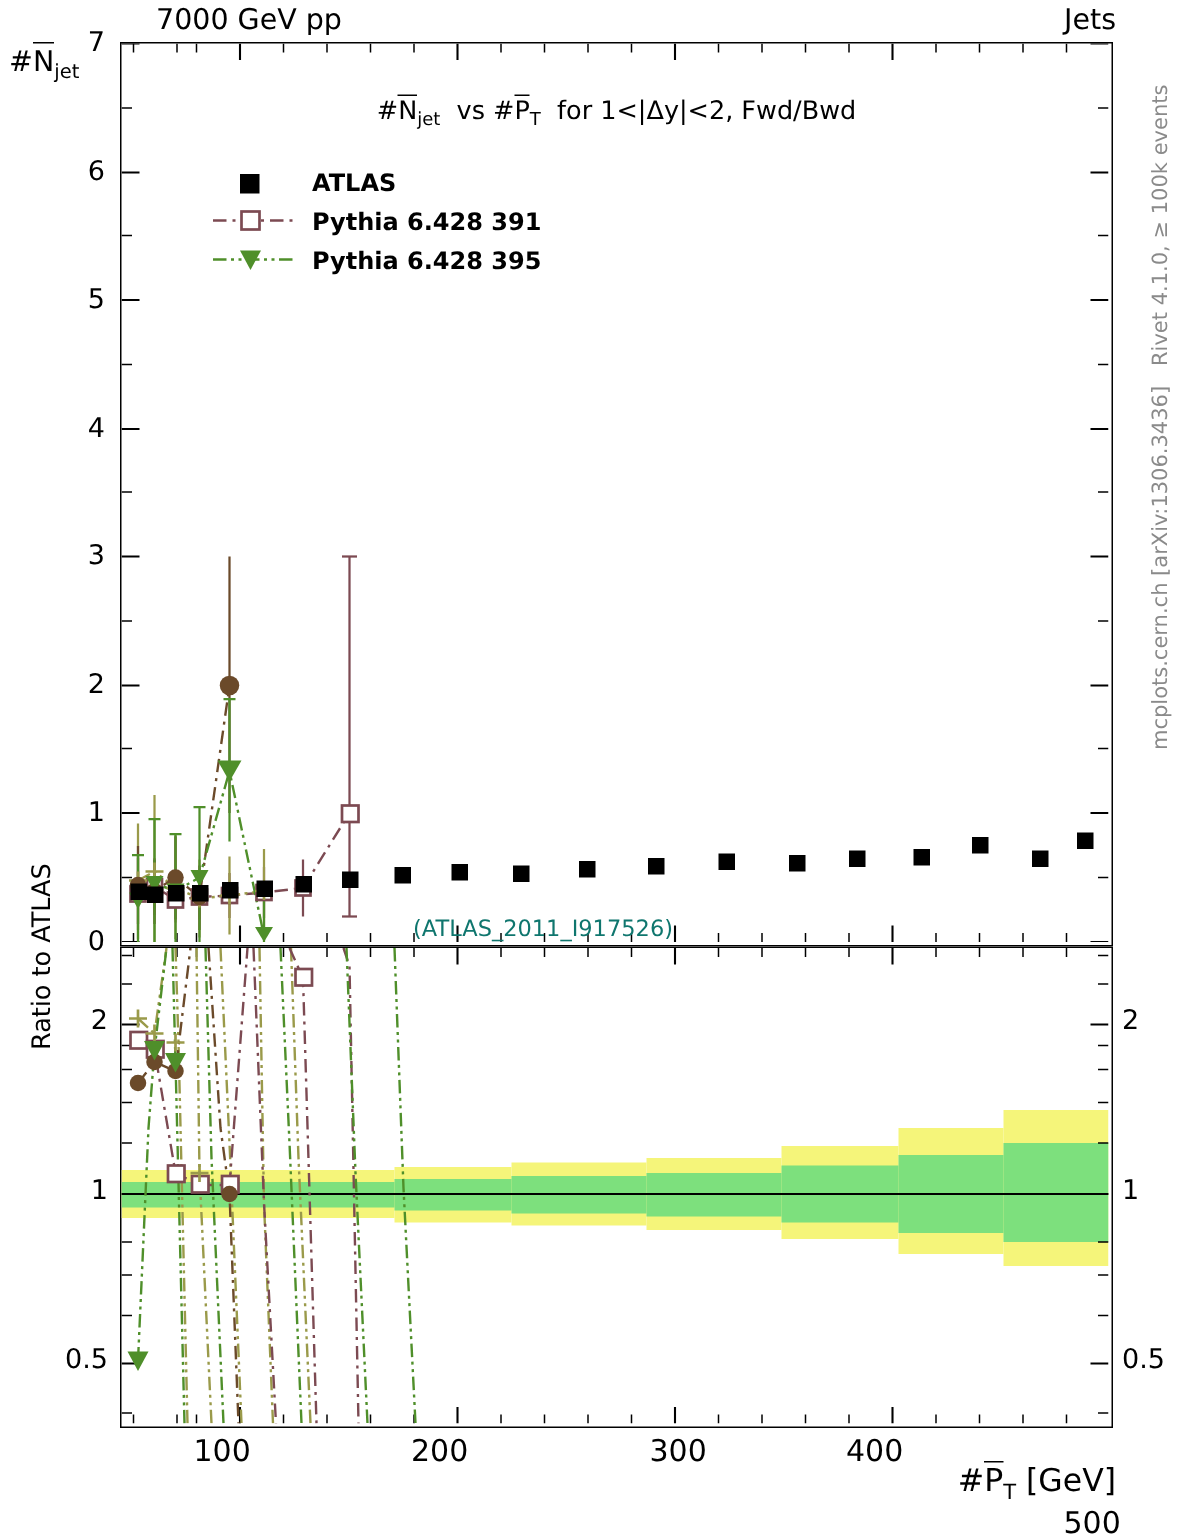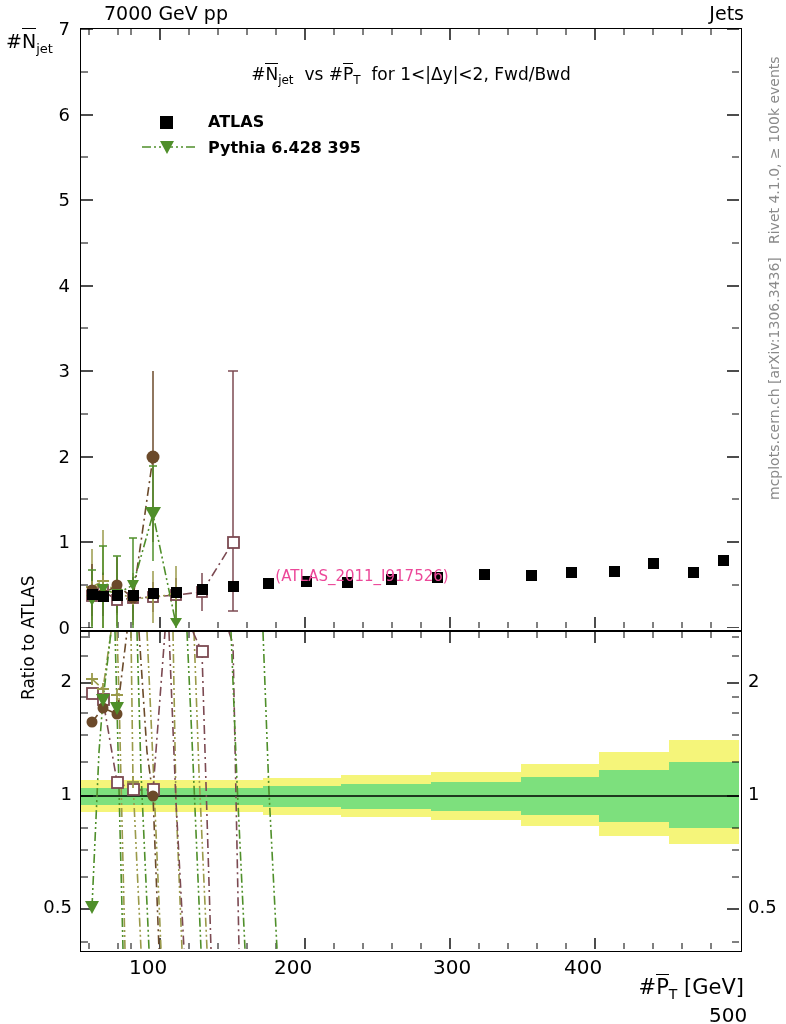--- a/index.html
+++ b/index.html
@@ -98,25 +98,25 @@
   }
 
   
   #plot-title {
     left: 80px; top: 64px;
     width: 662px;
     text-align: center;
     font-size: 17px;
   }
   #watermark {
-    left: 80px; top: 567px;
+    left: 80px; top: 610px;
     width: 564px;
     text-align: center;
     font-size: 15px;
-    color: #ec4899;
+    color: #0f766e;
   }
 
   
   #legend {
     left: 140px; top: 108px;
     font-size: 16px;
   }
   #legend .row {
     display: flex;
     align-items: center;
@@ -374,20 +374,29 @@
       <span class="mk">
         <svg width="62" height="26">
             <rect x="20" y="8" width="13" height="13" fill="#000"></rect>
           </svg>
       </span>
       <span class="lbl">ATLAS</span>
     </div>
     <div class="row">
       <span class="mk">
         <svg width="62" height="26">
+          <line x1="2" y1="13" x2="58" y2="13" stroke="#7c4a52" stroke-width="1.6" stroke-dasharray="9,4,2,4"></line>
+          <rect x="21" y="7" width="12" height="12" fill="#fff" stroke="#7c4a52" stroke-width="1.8"></rect>
+        </svg>
+      </span>
+      <span class="lbl">Pythia 6.428 391</span>
+    </div>
+    <div class="row">
+      <span class="mk">
+        <svg width="62" height="26">
           <line x1="2" y1="13" x2="58" y2="13" stroke="#4f8f2a" stroke-width="1.6" stroke-dasharray="9,3,2,3,2,3"></line>
           <polygon points="20,7 34,7 27,20" fill="#4f8f2a"></polygon>
         </svg>
       </span>
       <span class="lbl">Pythia 6.428 395</span>
     </div>
   </div>
 
   <div class="abs rot" id="rv1">Rivet 4.1.0, ≥ 100k events</div>
   <div class="abs rot" id="rv2">mcplots.cern.ch [arXiv:1306.3436]</div>

